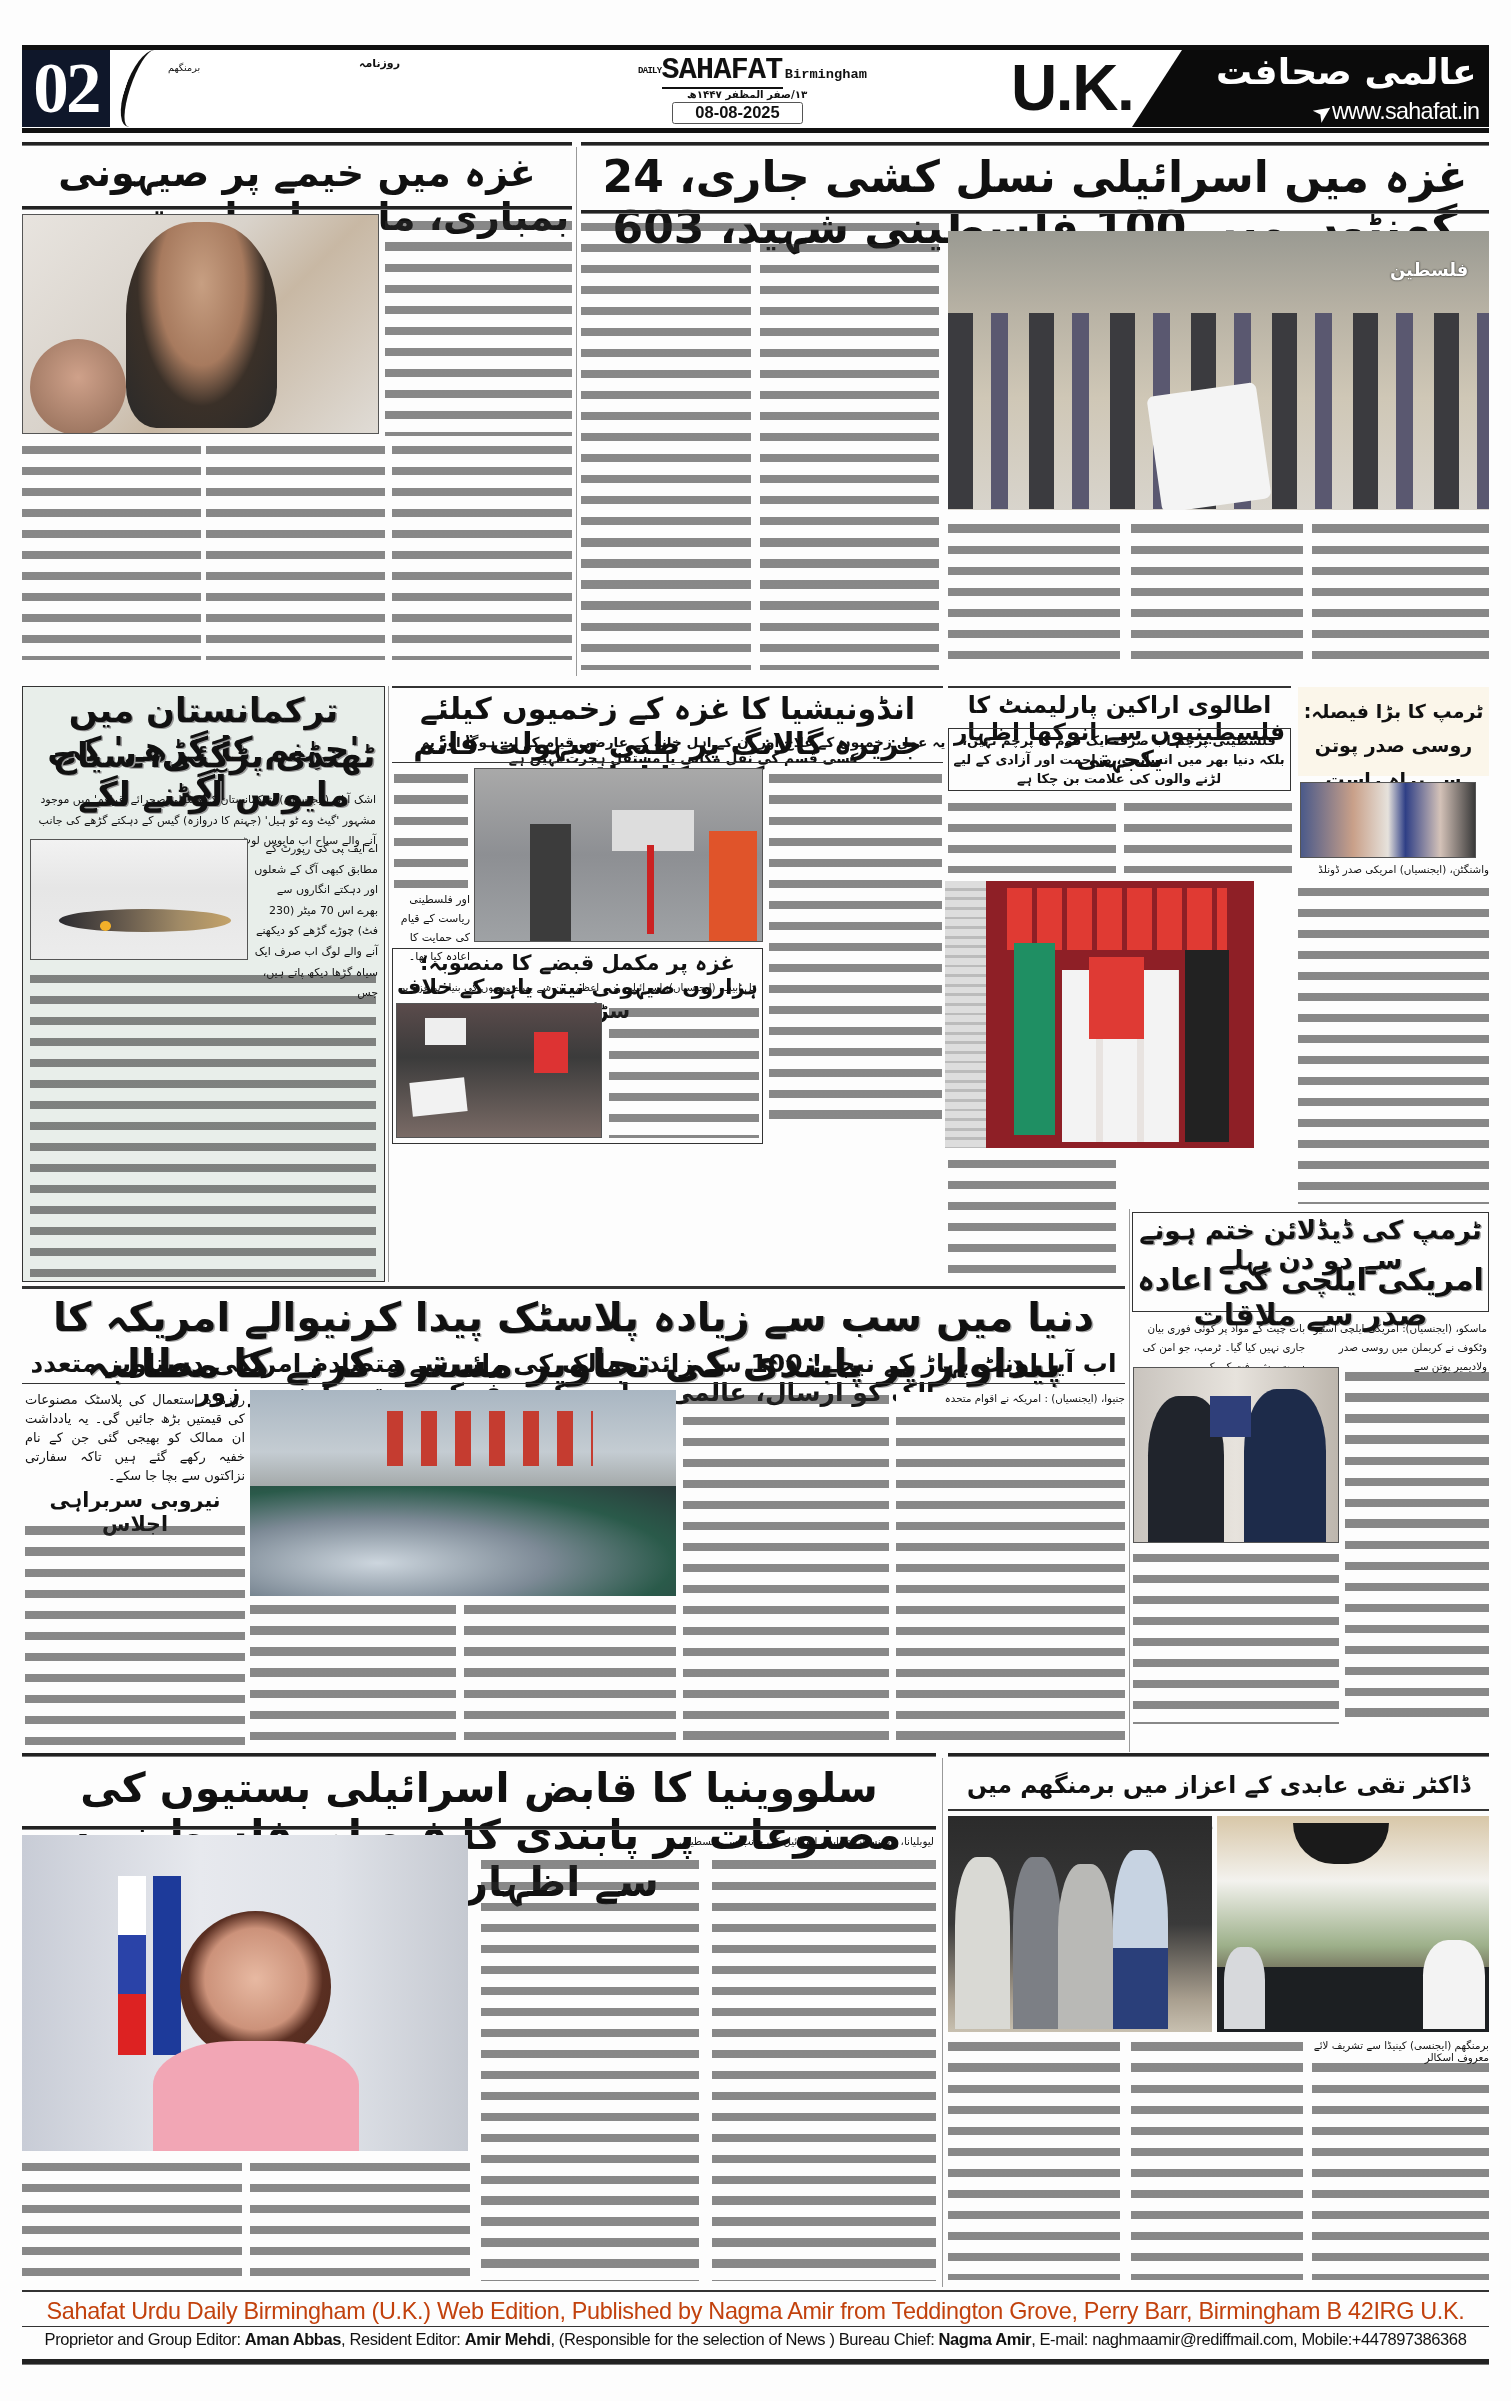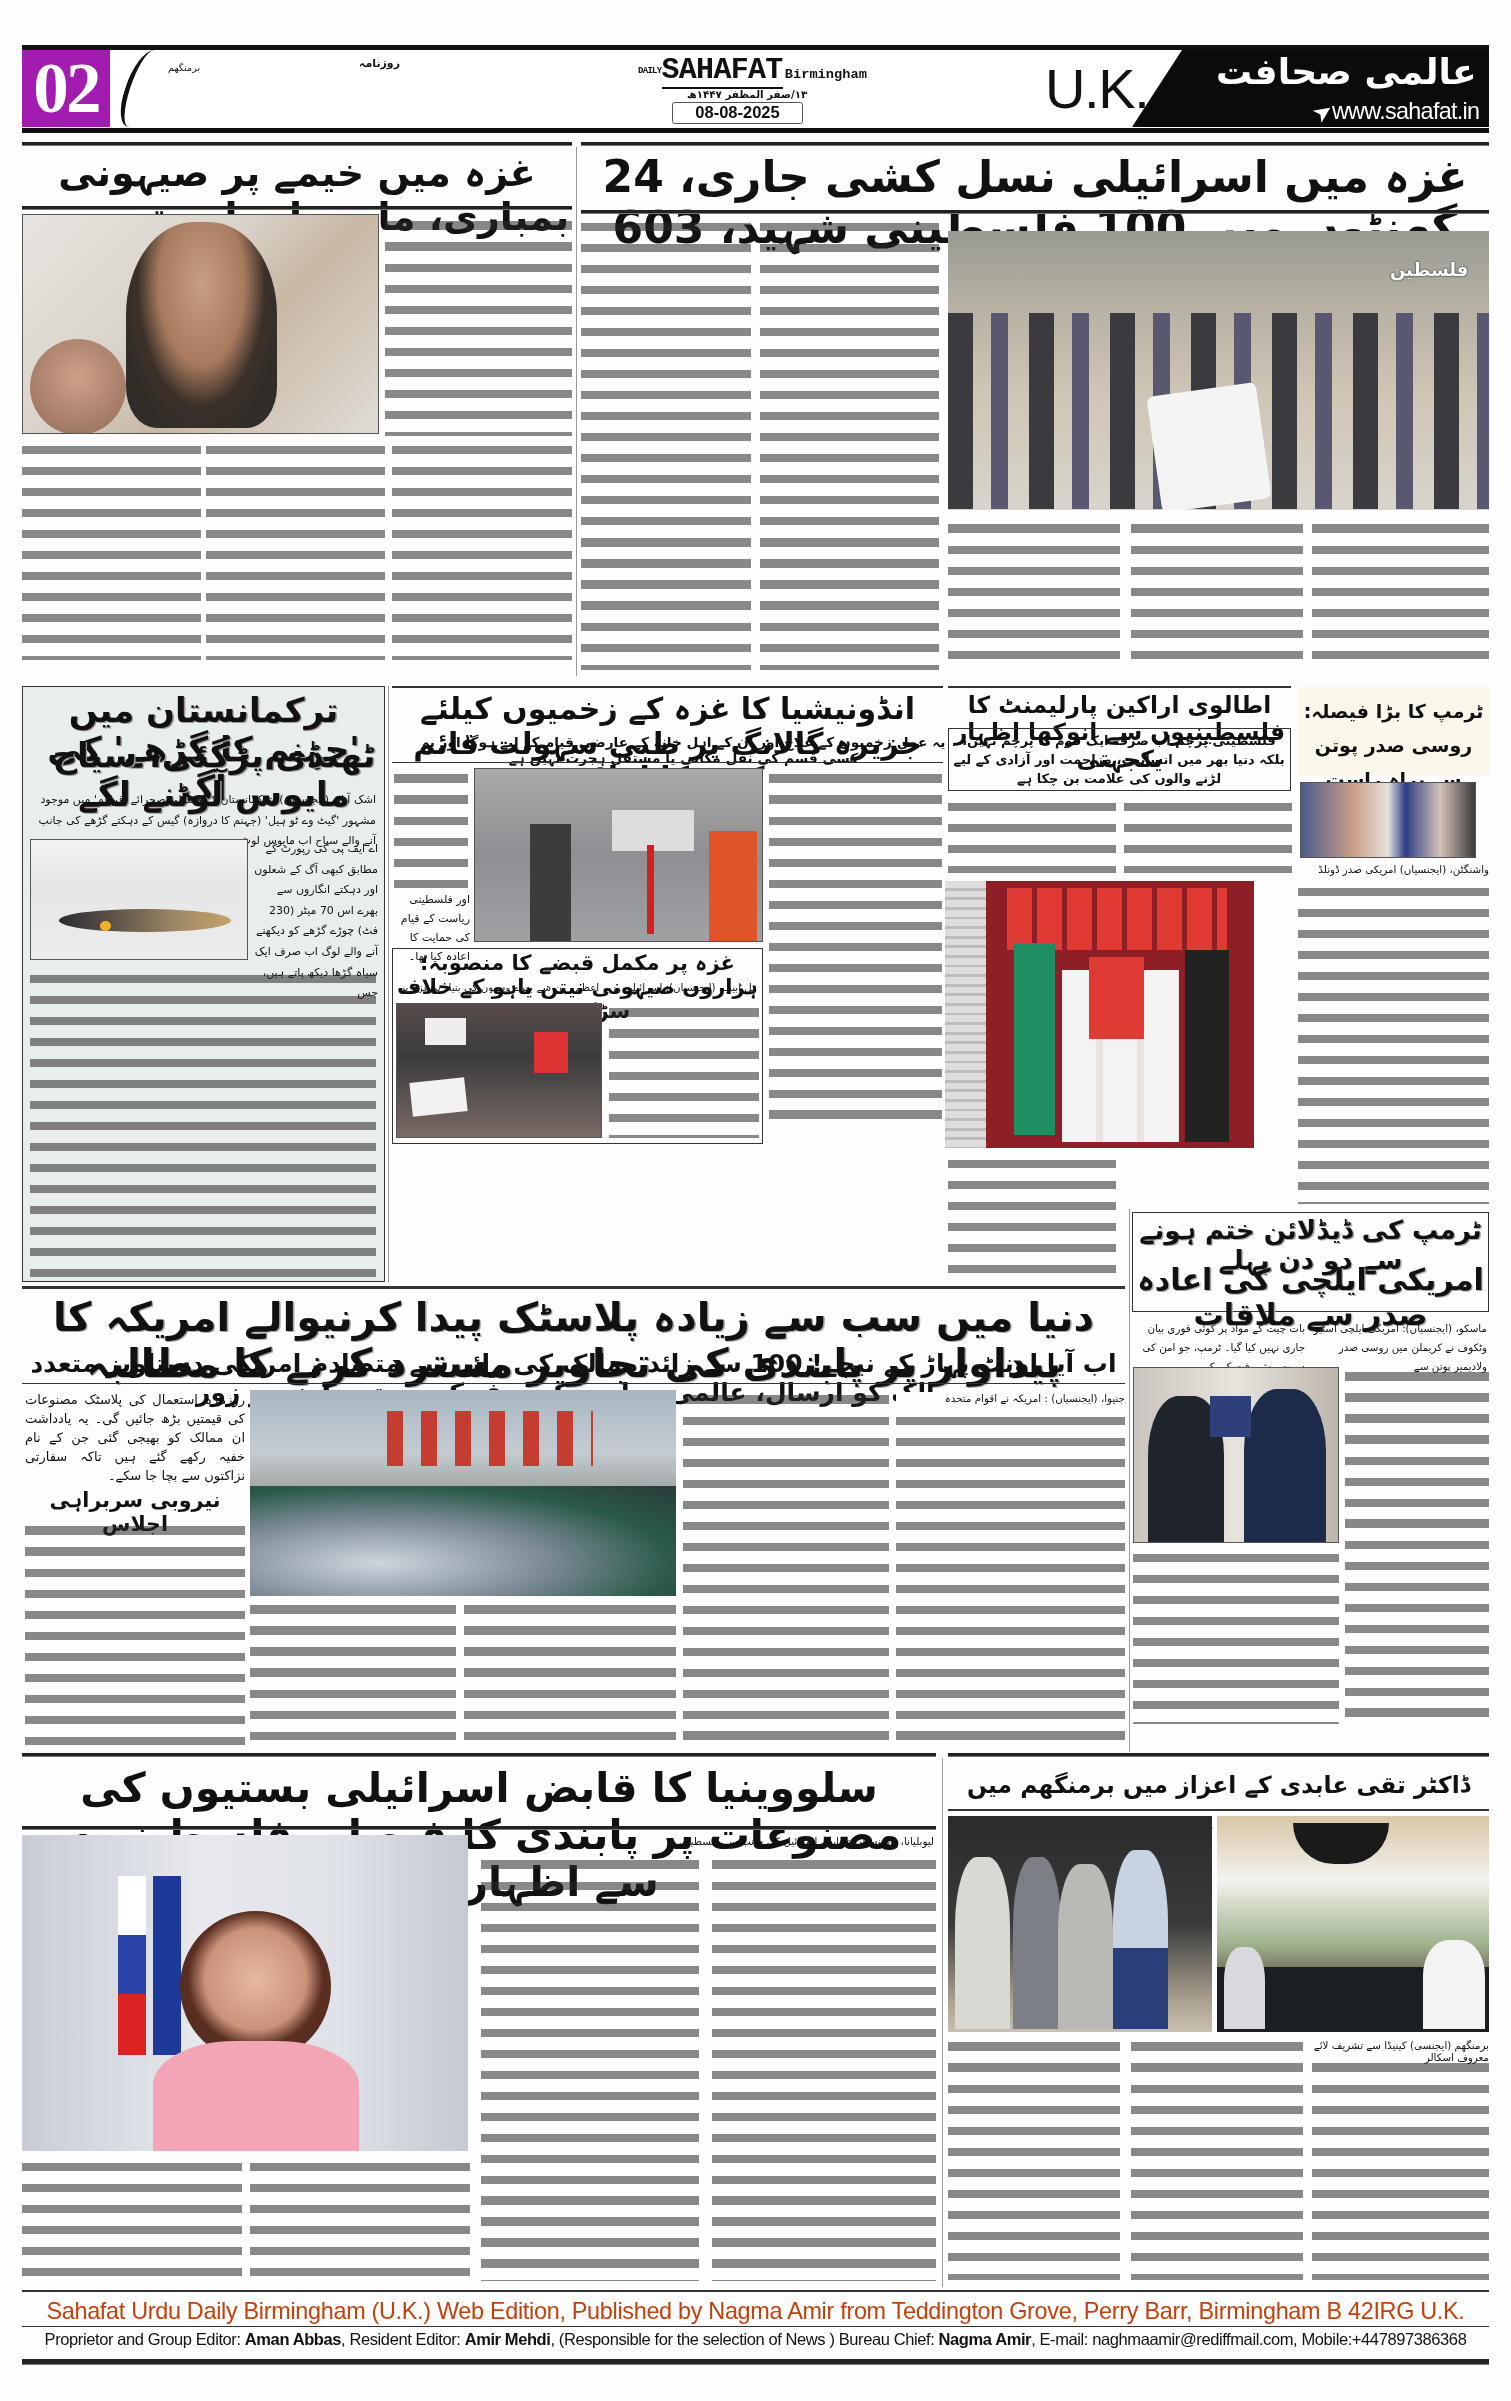--- a/index.html
+++ b/index.html
@@ -11,25 +11,25 @@
   .rule{position:absolute;height:4.1px;background:#222;border-bottom:1.4px solid #777}
   .thin{position:absolute;height:2.1px;background:#333}
   .body-text{position:absolute;direction:rtl;text-align:justify;font-size:11.7px;line-height:21px;color:#222;overflow:hidden;
     background-image:repeating-linear-gradient(to bottom,transparent 0,transparent 5.5px,rgba(40,40,40,0.55) 5.5px,rgba(40,40,40,0.55) 13.7px,transparent 13.7px,transparent 21px);
     color:transparent}
   .col-line{position:absolute;width:0.7px;background:#999}
   .photo{position:absolute;overflow:hidden;border:1.4px solid #555}
   .boxed{position:absolute;border:1.4px solid #333}
   
   .mast{position:absolute;left:22px;top:45px;width:1467px;height:88px;border-top:5.5px solid #111;border-bottom:5.5px solid #111;background:#fff}
-  .pageno{position:absolute;left:0;top:0;width:88px;height:77px;background:#a21caf;color:#fff;font-family:"Liberation Serif",serif;font-weight:bold;font-size:71px;line-height:77px;text-align:center;letter-spacing:-2.7px}
+  .pageno{position:absolute;left:0;top:0;width:88px;height:77px;background:#0f172a;color:#fff;font-family:"Liberation Serif",serif;font-weight:bold;font-size:71px;line-height:77px;text-align:center;letter-spacing:-2.7px}
   .swoosh{position:absolute;width:27.5px;height:77px;border-left:5.5px solid #111;border-radius:60% 0 0 60%/50% 0 0 50%;transform:skewX(-18deg)}
   .logo-ur{position:absolute;left:158px;top:0;font-size:59px;font-weight:bold;line-height:77px;direction:rtl;letter-spacing:-2.1px}
   .daily{position:absolute;left:616px;top:2.7px;font-family:Liberation Mono, monospace;font-weight:bold}
-  .ukbig{position:absolute;left:1023px;top:2.7px;font-family:"Liberation Sans",sans-serif;font-weight:normal;font-size:56px;letter-spacing:-1.4px;line-height:71px}
+  .ukbig{position:absolute;left:989px;top:2.7px;font-family:"Liberation Sans",sans-serif;font-weight:bold;font-size:64px;letter-spacing:-1.4px;line-height:71px}
   .rightblk{position:absolute;right:0;top:0;width:357px;height:77px;background:#0b0b0b;clip-path:polygon(14% 0,100% 0,100% 100%,0 100%)}
   .footer-line1{position:absolute;left:22px;top:2298px;width:1467px;font-family:"Liberation Sans",sans-serif;font-size:23.4px;letter-spacing:-0.3px;text-align:center;color:#c2410c}
   .footer-line2{position:absolute;left:22px;top:2330px;width:1467px;font-family:"Liberation Sans",sans-serif;font-size:16.5px;letter-spacing:-0.4px;text-align:center;color:#111}
   .footer-line2 b{font-weight:bold}
 </style>
 </head>
 <body>
 
 <div class="mast">
   <div class="pageno">02</div>

